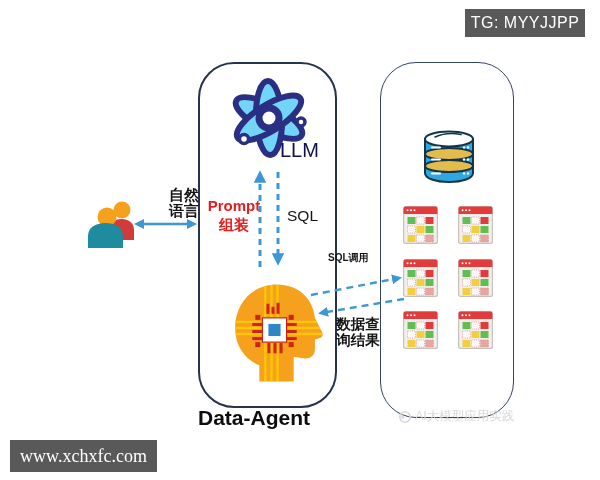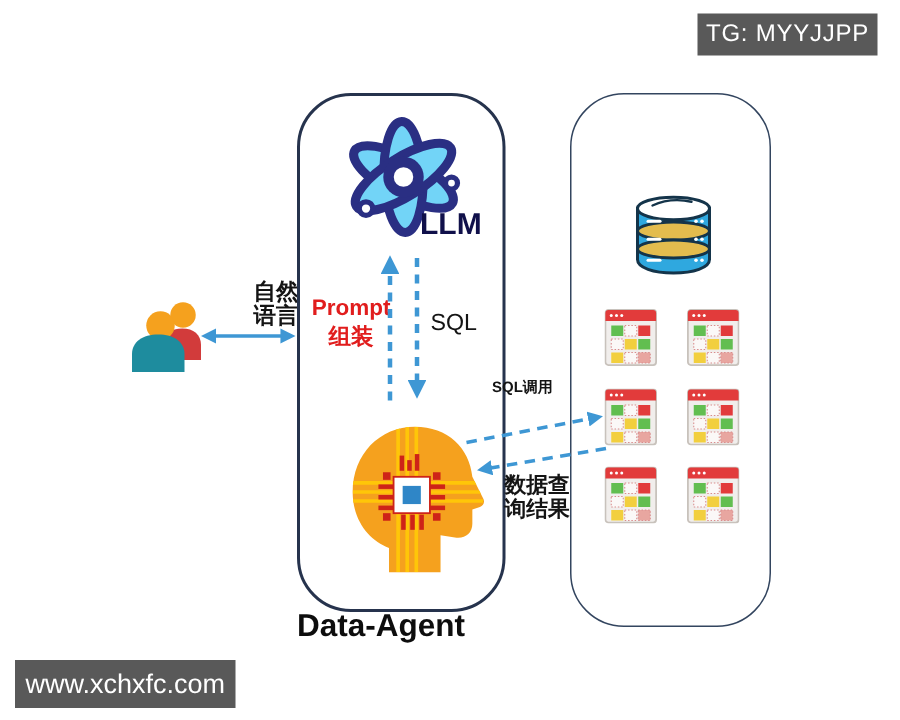--- a/index.html
+++ b/index.html
@@ -9,26 +9,26 @@
     --db-yellow:#E3BC4E; --table-red:#E23B3B; --cell-green:#62BE50; --cell-yellow:#F2CF3E;
     --user-teal:#1E8C9E; --user-red:#D23B3B; --ink:#141414;
   }
   html,body{margin:0;padding:0;background:#fff;}
   .canvas{position:relative;width:600px;height:480px;background:#fff;overflow:hidden;
           font-family:"Liberation Sans","DejaVu Sans",sans-serif;color:var(--ink);}
   .abs{position:absolute;}
   .badge{position:absolute;background:var(--badge-bg);color:var(--badge-text);
          display:flex;align-items:center;justify-content:center;white-space:nowrap;}
   .badge-tg{left:465px;top:9px;width:120px;height:28px;font-size:16px;letter-spacing:.5px;}
-  .badge-site{left:10px;top:440px;width:147px;height:32px;font-size:18px;}
+  .badge-site{left:10px;top:440px;width:147px;height:32px;font-size:18px;font-family:Liberation Serif, serif;}
   .panel{position:absolute;background:#fff;border-radius:36px;}
   .panel-agent{left:198px;top:62px;width:135px;height:342px;border:2px solid var(--panel-border);}
   .panel-data{left:380px;top:62px;width:132px;height:354px;border:1.6px solid #33455F;}
   .nl-label{left:148px;top:187px;width:44px;text-align:center;font-size:15px;font-weight:700;line-height:16px;margin-left:14px;}
-  .llm-label{left:280px;top:139px;font-size:20px;font-weight:700;color:#10104A;}
+  .llm-label{left:280px;top:139px;font-size:20px;font-weight:400;color:#10104A;}
   .prompt-label{left:204px;top:196px;width:60px;text-align:center;color:var(--prompt-red);
                 font-size:15px;font-weight:700;line-height:19px;}
   .sql-label{left:287px;top:207px;font-size:15.5px;font-weight:400;}
   .agent-title{left:198px;top:406px;width:135px;text-align:left;font-size:21px;font-weight:800;color:#0D0D0D;}
   .sqlcall-label{left:328px;top:251px;width:56px;text-align:left;font-size:10px;font-weight:700;z-index:6;}
   .result-label{left:330px;top:316px;width:56px;text-align:center;font-size:14.5px;font-weight:700;line-height:16px;z-index:6;}
   .watermark{left:398px;top:408px;display:flex;align-items:center;gap:3px;color:#D8D8D8;
              font-size:12.5px;z-index:6;white-space:nowrap;}
   svg.icon{position:absolute;overflow:visible;}
   #overlay{position:absolute;left:0;top:0;z-index:5;pointer-events:none;}
@@ -169,20 +169,27 @@
   <svg class="icon" style="left:458px;top:311px" width="35" height="38">
       <use href="#tbl"></use>
     </svg>
 
   <div class="abs sqlcall-label">SQL调用</div>
   <div class="abs result-label">
     <span>数据查</span><br>
     <span>询结果</span>
   </div>
 
+  <div class="abs watermark">
+    <svg width="14" height="14" viewBox="0 0 14 14">
+      <circle cx="7" cy="7" r="5.2" fill="none" stroke="#D8D8D8" stroke-width="1.6"></circle>
+      <circle cx="4.8" cy="7" r="1.7" fill="#D8D8D8"></circle>
+    </svg>
+    <span>AI大模型应用实践</span>
+  </div>
 
   <svg id="overlay" width="600" height="480" viewBox="0 0 600 480">
     <defs>
       <marker id="arr" viewBox="0 0 10 10" refX="7" refY="5" markerWidth="4.2" markerHeight="4.2" orient="auto-start-reverse">
         <path d="M0,0 L10,5 L0,10 Z" style="fill:var(--arrow-blue)"></path>
       </marker>
     </defs>
     <line x1="137" y1="224" x2="194" y2="224" style="stroke:var(--arrow-blue)" stroke-width="2.4" marker-start="url(#arr)" marker-end="url(#arr)"></line>
     <line x1="260" y1="267" x2="260" y2="174" style="stroke:var(--arrow-blue)" stroke-width="3" stroke-dasharray="6,5" marker-end="url(#arr)"></line>
     <line x1="278" y1="172" x2="278" y2="262" style="stroke:var(--arrow-blue)" stroke-width="3" stroke-dasharray="6,5" marker-end="url(#arr)"></line>

